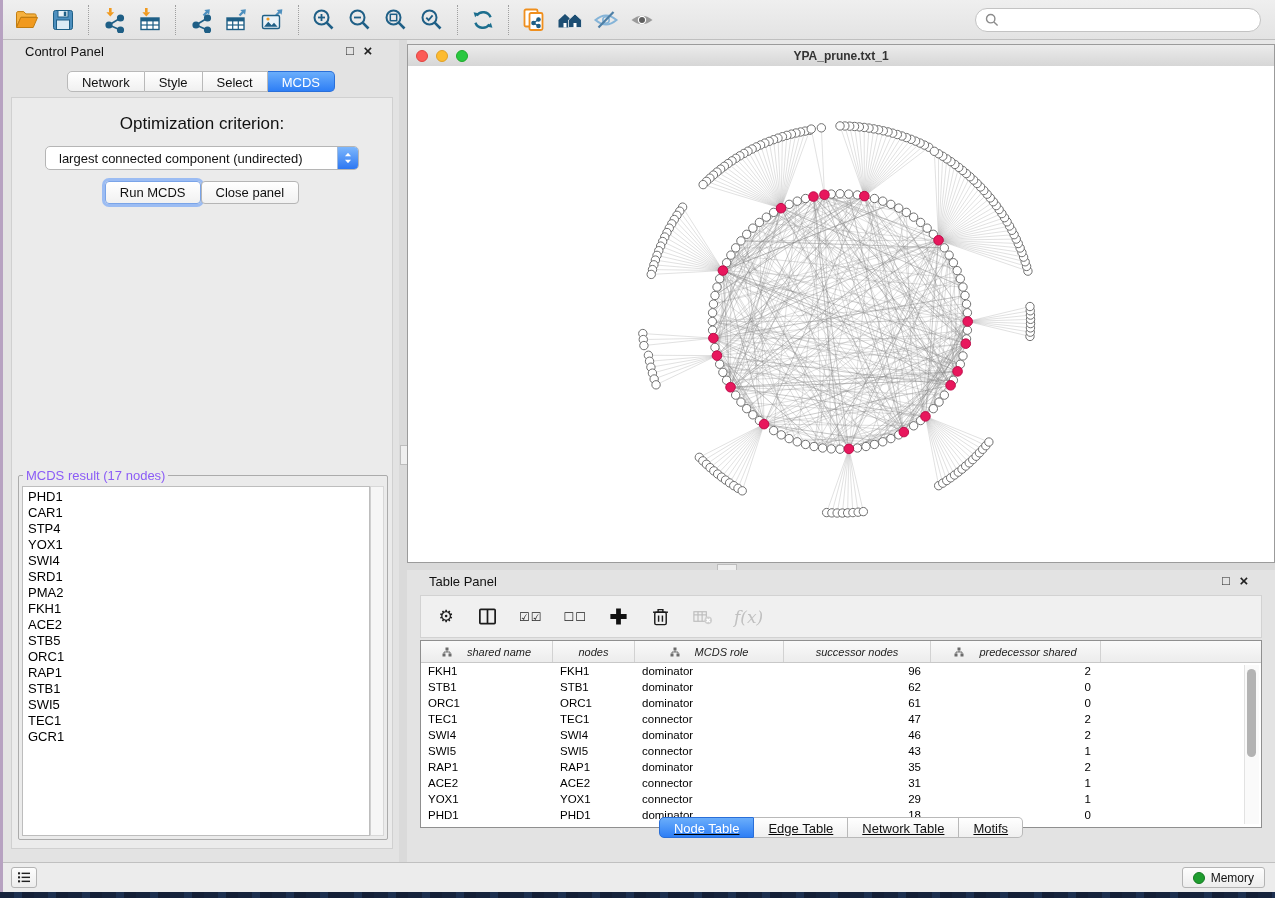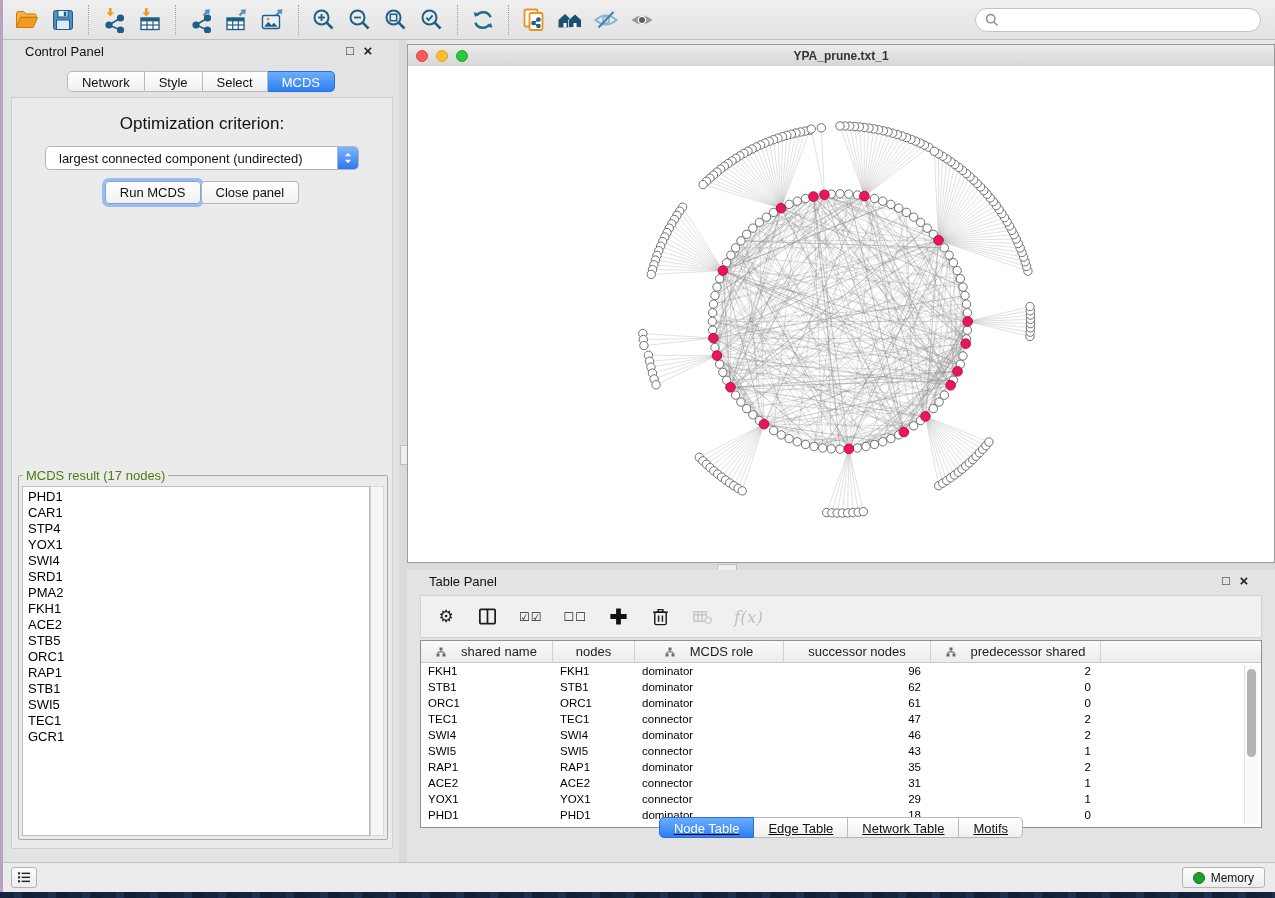--- a/index.html
+++ b/index.html
@@ -42,21 +42,21 @@
   .dropdown .dd-text{flex:1;font-size:13px;padding-left:13px;color:#111;white-space:nowrap;}
   .dd-stepper{width:20px;height:100%;background:linear-gradient(#7db7fc,#2d77f2);display:flex;flex-direction:column;
     align-items:center;justify-content:center;border-left:1px solid #9fb9dd;}
   .dd-stepper svg{width:10px;height:14px;}
   .btn-row{display:flex;justify-content:center;margin-top:11px;}
   .push-btn{height:23px;padding:0 14px;background:linear-gradient(#ffffff,#f1f1f1);border:1px solid #b5b5b5;
     border-radius:4px;font-size:13px;font-family:inherit;color:#111;}
   .push-btn.focused{box-shadow:0 0 0 3px rgba(90,150,250,.55);border-color:#7aa4e8;}
   .groupbox{position:absolute;left:6px;top:370px;width:368px;height:370px;border:1px solid #ababab;border-radius:2px;
     margin:0;padding:0;}
-  .groupbox legend{font-size:13px;color:#4d7c0f;margin-left:4px;padding:0 3px;}
+  .groupbox legend{font-size:13px;color:#8b5cf6;margin-left:4px;padding:0 3px;}
   .listbox{position:absolute;left:3px;top:3px;right:17px;bottom:3px;background:#fff;border:1px solid #bdbdbd;
     overflow:hidden;padding-top:2px;}
   .list-scroll{position:absolute;right:3px;top:3px;width:14px;bottom:3px;background:#f6f6f6;border:1px solid #d8d8d8;border-left:1px solid #cfcfcf;box-sizing:border-box;}
   .list-item{font-size:13px;line-height:16px;padding-left:5px;color:#000;}
 
   
   .v-divider{position:absolute;left:396px;top:40px;width:8px;height:822px;background:#dadada;}
   .v-handle{position:absolute;left:1px;top:405px;width:6px;height:18px;background:#efefef;border:1px solid #bdbdbd;}
 
   
@@ -85,22 +85,22 @@
   .tp-toolbar{position:absolute;left:13px;top:25px;width:842px;height:43px;background:#f0f0f0;
     border:1px solid #d2d2d2;box-sizing:border-box;display:flex;align-items:center;padding-left:15px;gap:21px;}
   .tp-icon{display:flex;align-items:center;justify-content:center;min-width:20px;height:24px;border:none;background:transparent;padding:0;
     font-size:17px;color:#1c1c1c;font-family:inherit;}
   .tp-icon svg{width:21px;height:21px;}
   .tp-icon.small-glyph{font-size:12px;letter-spacing:1px;}
   .tp-icon.disabled{color:#bdbdbd;}
   .fx{font-family:"DejaVu Serif",serif;font-style:italic;font-size:17px;color:#c0c0c0;}
   .data-table{position:absolute;left:13px;top:70px;width:842px;height:188px;background:#fff;border:1px solid #8f8f8f;box-sizing:border-box;}
   .dt-header{display:flex;height:21px;background:linear-gradient(#fafafa,#ececec);border-bottom:1px solid #c8c8c8;}
-  .dt-hcell{display:flex;align-items:center;justify-content:center;gap:15px;font-size:13px;color:#222;
-    border-right:1px solid #d2d2d2;box-sizing:border-box;}
+  .dt-hcell{display:flex;align-items:center;justify-content:center;gap:15px;font-size:11px;color:#222;
+    border-right:1px solid #d2d2d2;box-sizing:border-box;font-style:italic;}
   .col-icon{width:10px;height:10px;}
   .col-icon rect{fill:#6b6b6b;}
   .col-icon path{stroke:#6b6b6b;stroke-width:1;fill:none;}
   .sort-icon{width:8px;height:5px;}
   .sort-icon path{stroke:#555;stroke-width:1.4;}
   .dt-row{display:flex;height:16px;align-items:center;}
   .dt-cell{font-size:11.5px;color:#000;box-sizing:border-box;white-space:nowrap;overflow:hidden;}
   .c0{width:132px;}.c1{width:82px;}.c2{width:149px;}.c3{width:147px;flex-direction:column;}.c4{width:170px;}
   .dt-cell.c0,.dt-cell.c1,.dt-cell.c2{text-align:left;padding-left:7px;}
   .dt-cell.c3,.dt-cell.c4{text-align:right;padding-right:10px;}

